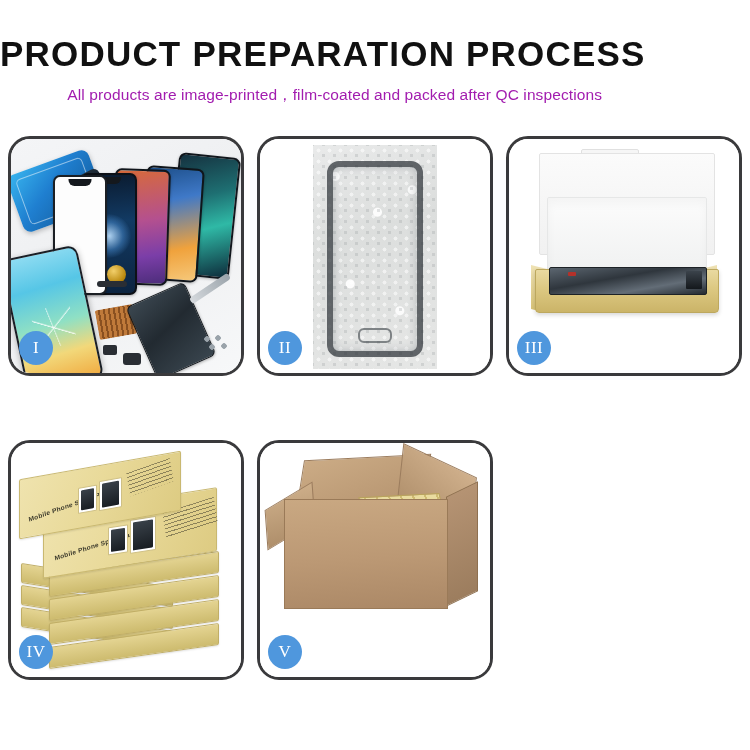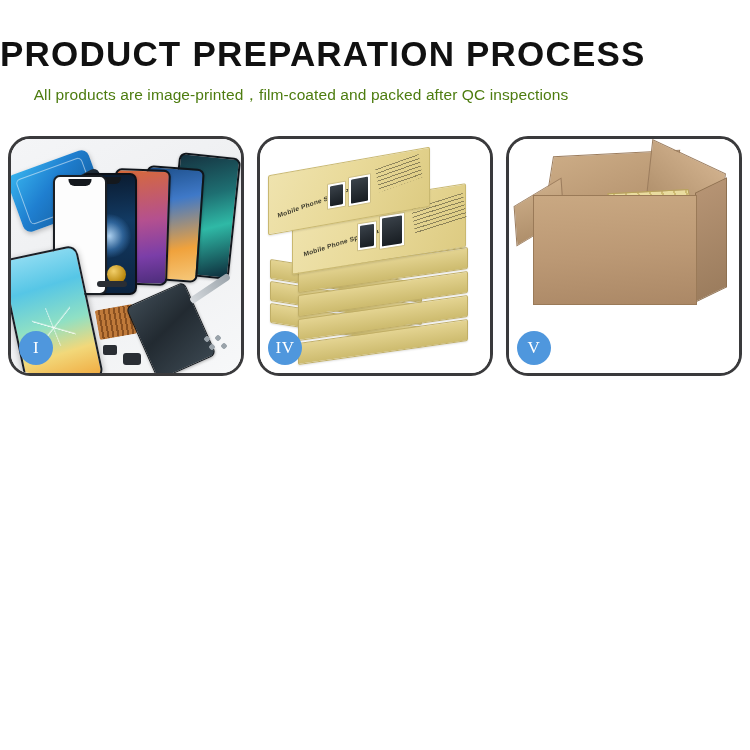--- a/index.html
+++ b/index.html
@@ -19,23 +19,24 @@
     font-weight:700;
     letter-spacing:1.2px;
     color:#111111;
     line-height:1;
     white-space:nowrap;
   }
   .subtitle{
     margin-top:14px;
     font-size:15.5px;
     font-weight:400;
-    color:#4d7c0f;
+    color:#a21caf;
     letter-spacing:.1px;
     white-space:nowrap;
+    text-align:right;
   }
 
   
   .grid{
     position:absolute;
     left:8px;top:136px;
     width:734px;
     display:grid;
     grid-template-columns:236px 236px 236px;
     grid-template-rows:240px 240px;
@@ -297,21 +298,45 @@
         <div class="board"></div>
         <div class="tweez"></div>
         <div class="screws"></div>
         <div class="pt" style="left:86px;top:142px;width:30px;height:6px;border-radius:3px;"></div>
         <div class="pt" style="left:92px;top:206px;width:14px;height:10px;"></div>
         <div class="pt" style="left:112px;top:214px;width:18px;height:12px;border-radius:3px;"></div>
       </div>
       <div class="badge">I</div>
     </div>
 
-
+    <div class="panel">
+      <div class="panel-inner p2">
+        <div class="wrapimg">
+          <div class="glass">
+            <div class="homebtn"></div>
+          </div>
+        </div>
+      </div>
+      <div class="badge">II</div>
+    </div>
+
+    <div class="panel">
+      <div class="panel-inner p3">
+        <div class="lidtab"></div>
+        <div class="lidback"></div>
+        <div class="foam"></div>
+        <div class="boxflapL"></div>
+        <div class="boxflapR"></div>
+        <div class="boxbody"></div>
+        <div class="screeninbox">
+          <div class="reddot"></div>
+        </div>
+      </div>
+      <div class="badge">III</div>
+    </div>
 
     <div class="panel">
       <div class="panel-inner p4">
         <div class="stack">
 
           <div class="kbox kside" style="left:2px;  top:118px; width:150px; height:18px; transform:skewY(9deg);"></div>
           <div class="kbox kside" style="left:2px;  top:140px; width:150px; height:18px; transform:skewY(9deg);"></div>
           <div class="kbox kside" style="left:2px;  top:162px; width:150px; height:18px; transform:skewY(9deg);"></div>
           <div class="kbox kside" style="left:30px; top:106px; width:168px; height:20px; transform:skewY(-8deg);"></div>
           <div class="kbox kside" style="left:30px; top:130px; width:168px; height:20px; transform:skewY(-8deg);"></div>

